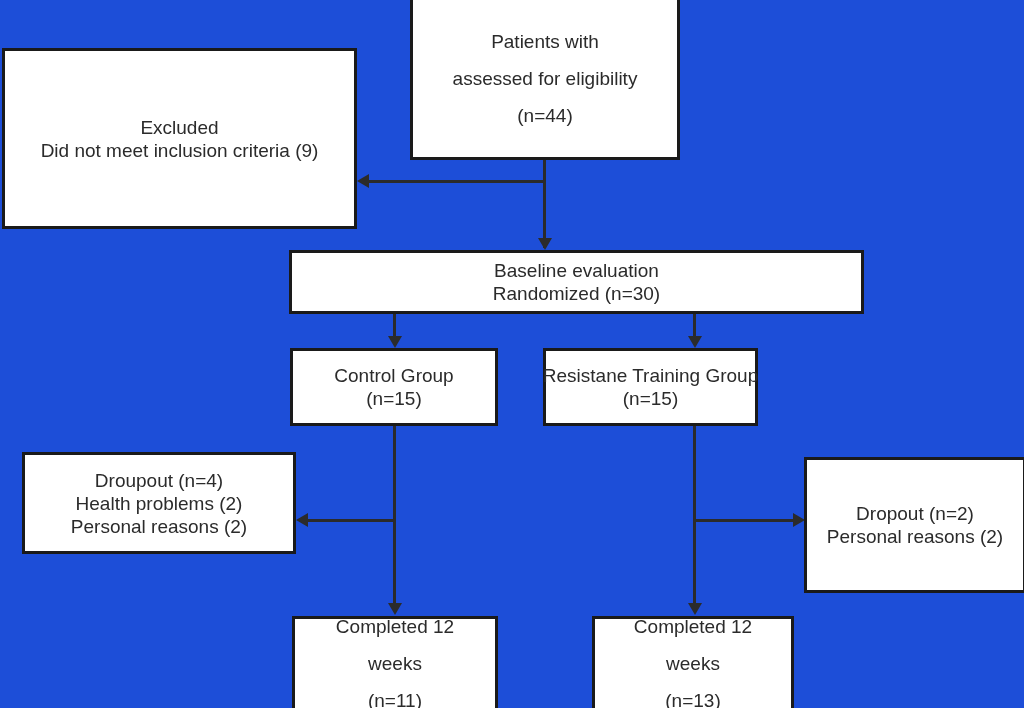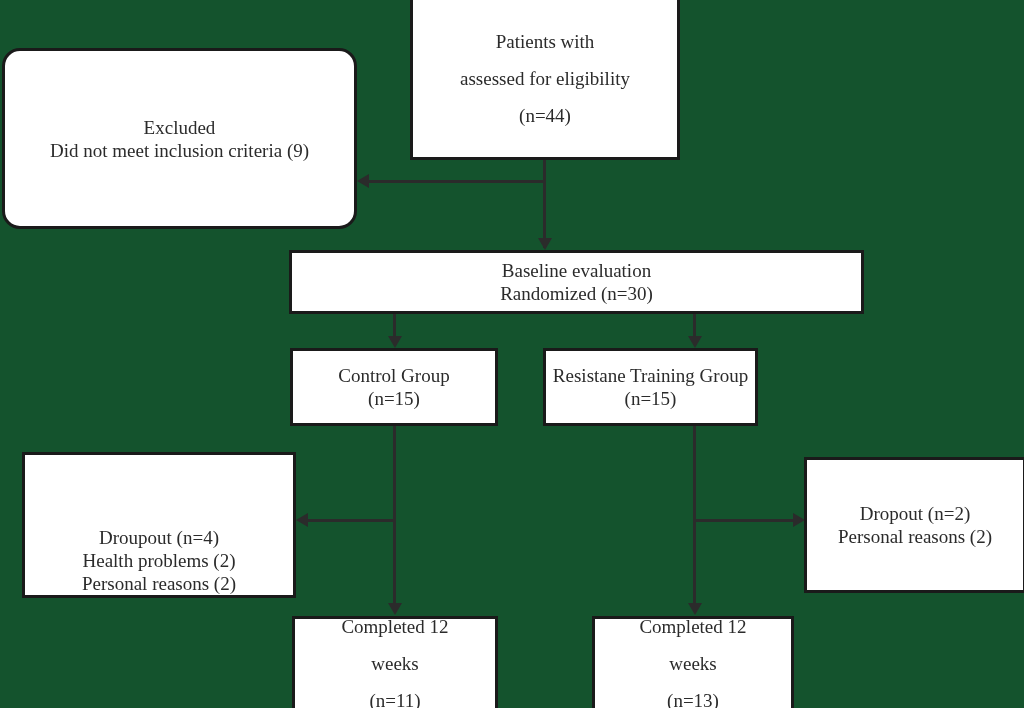--- a/index.html
+++ b/index.html
@@ -5,22 +5,22 @@
 <style>
   html, body {
     margin: 0;
     padding: 0;
     background: #ffffff;
   }
   #canvas {
     position: relative;
     width: 1024px;
     height: 708px;
-    background: #14532d;
-    font-family: Liberation Serif, serif;
+    background: #1d4ed8;
+    font-family: Liberation Sans, sans-serif;
     overflow: hidden;
   }
   .node {
     position: absolute;
     box-sizing: border-box;
     border: 3px solid #1a1a1a;
     background: #ffffff;
     display: flex;
     flex-direction: column;
     align-items: center;
@@ -109,41 +109,41 @@
 
   <div class="hline" style="left:695px; top:519px; width:100px;"></div>
   <div class="arrow-right" style="left:793px; top:513px;"></div>
 
   <div class="node sp-wide" style="left:410px; top:-3px; width:270px; height:163px;">
     <span class="ln">Patients with</span>
     <span class="ln">assessed for eligibility</span>
     <span class="ln">(n=44)</span>
   </div>
 
-  <div class="node sp-tight" style="left:2px; top:48px; width:355px; height:181px;border-radius:18px;">
+  <div class="node sp-tight" style="left:2px; top:48px; width:355px; height:181px;">
     <span class="ln">Excluded</span>
     <span class="ln">Did not meet inclusion criteria (9)</span>
   </div>
 
   <div class="node sp-tight" style="left:289px; top:250px; width:575px; height:64px;">
     <span class="ln">Baseline evaluation</span>
     <span class="ln">Randomized (n=30)</span>
   </div>
 
   <div class="node sp-tight" style="left:290px; top:348px; width:208px; height:78px;">
     <span class="ln">Control Group</span>
     <span class="ln">(n=15)</span>
   </div>
 
   <div class="node sp-tight" style="left:543px; top:348px; width:215px; height:78px;">
     <span class="ln">Resistane Training Group</span>
     <span class="ln">(n=15)</span>
   </div>
 
-  <div class="node sp-mixed" style="left:22px; top:452px; width:274px; height:146px;justify-content:flex-end;">
+  <div class="node sp-mixed" style="left:22px; top:452px; width:274px; height:102px;">
     <span class="ln">Droupout (n=4)</span>
     <span class="ln gap">Health problems (2)</span>
     <span class="ln">Personal reasons (2)</span>
   </div>
 
   <div class="node sp-tight" style="left:804px; top:457px; width:222px; height:136px;">
     <span class="ln">Dropout (n=2)</span>
     <span class="ln">Personal reasons (2)</span>
   </div>
 

